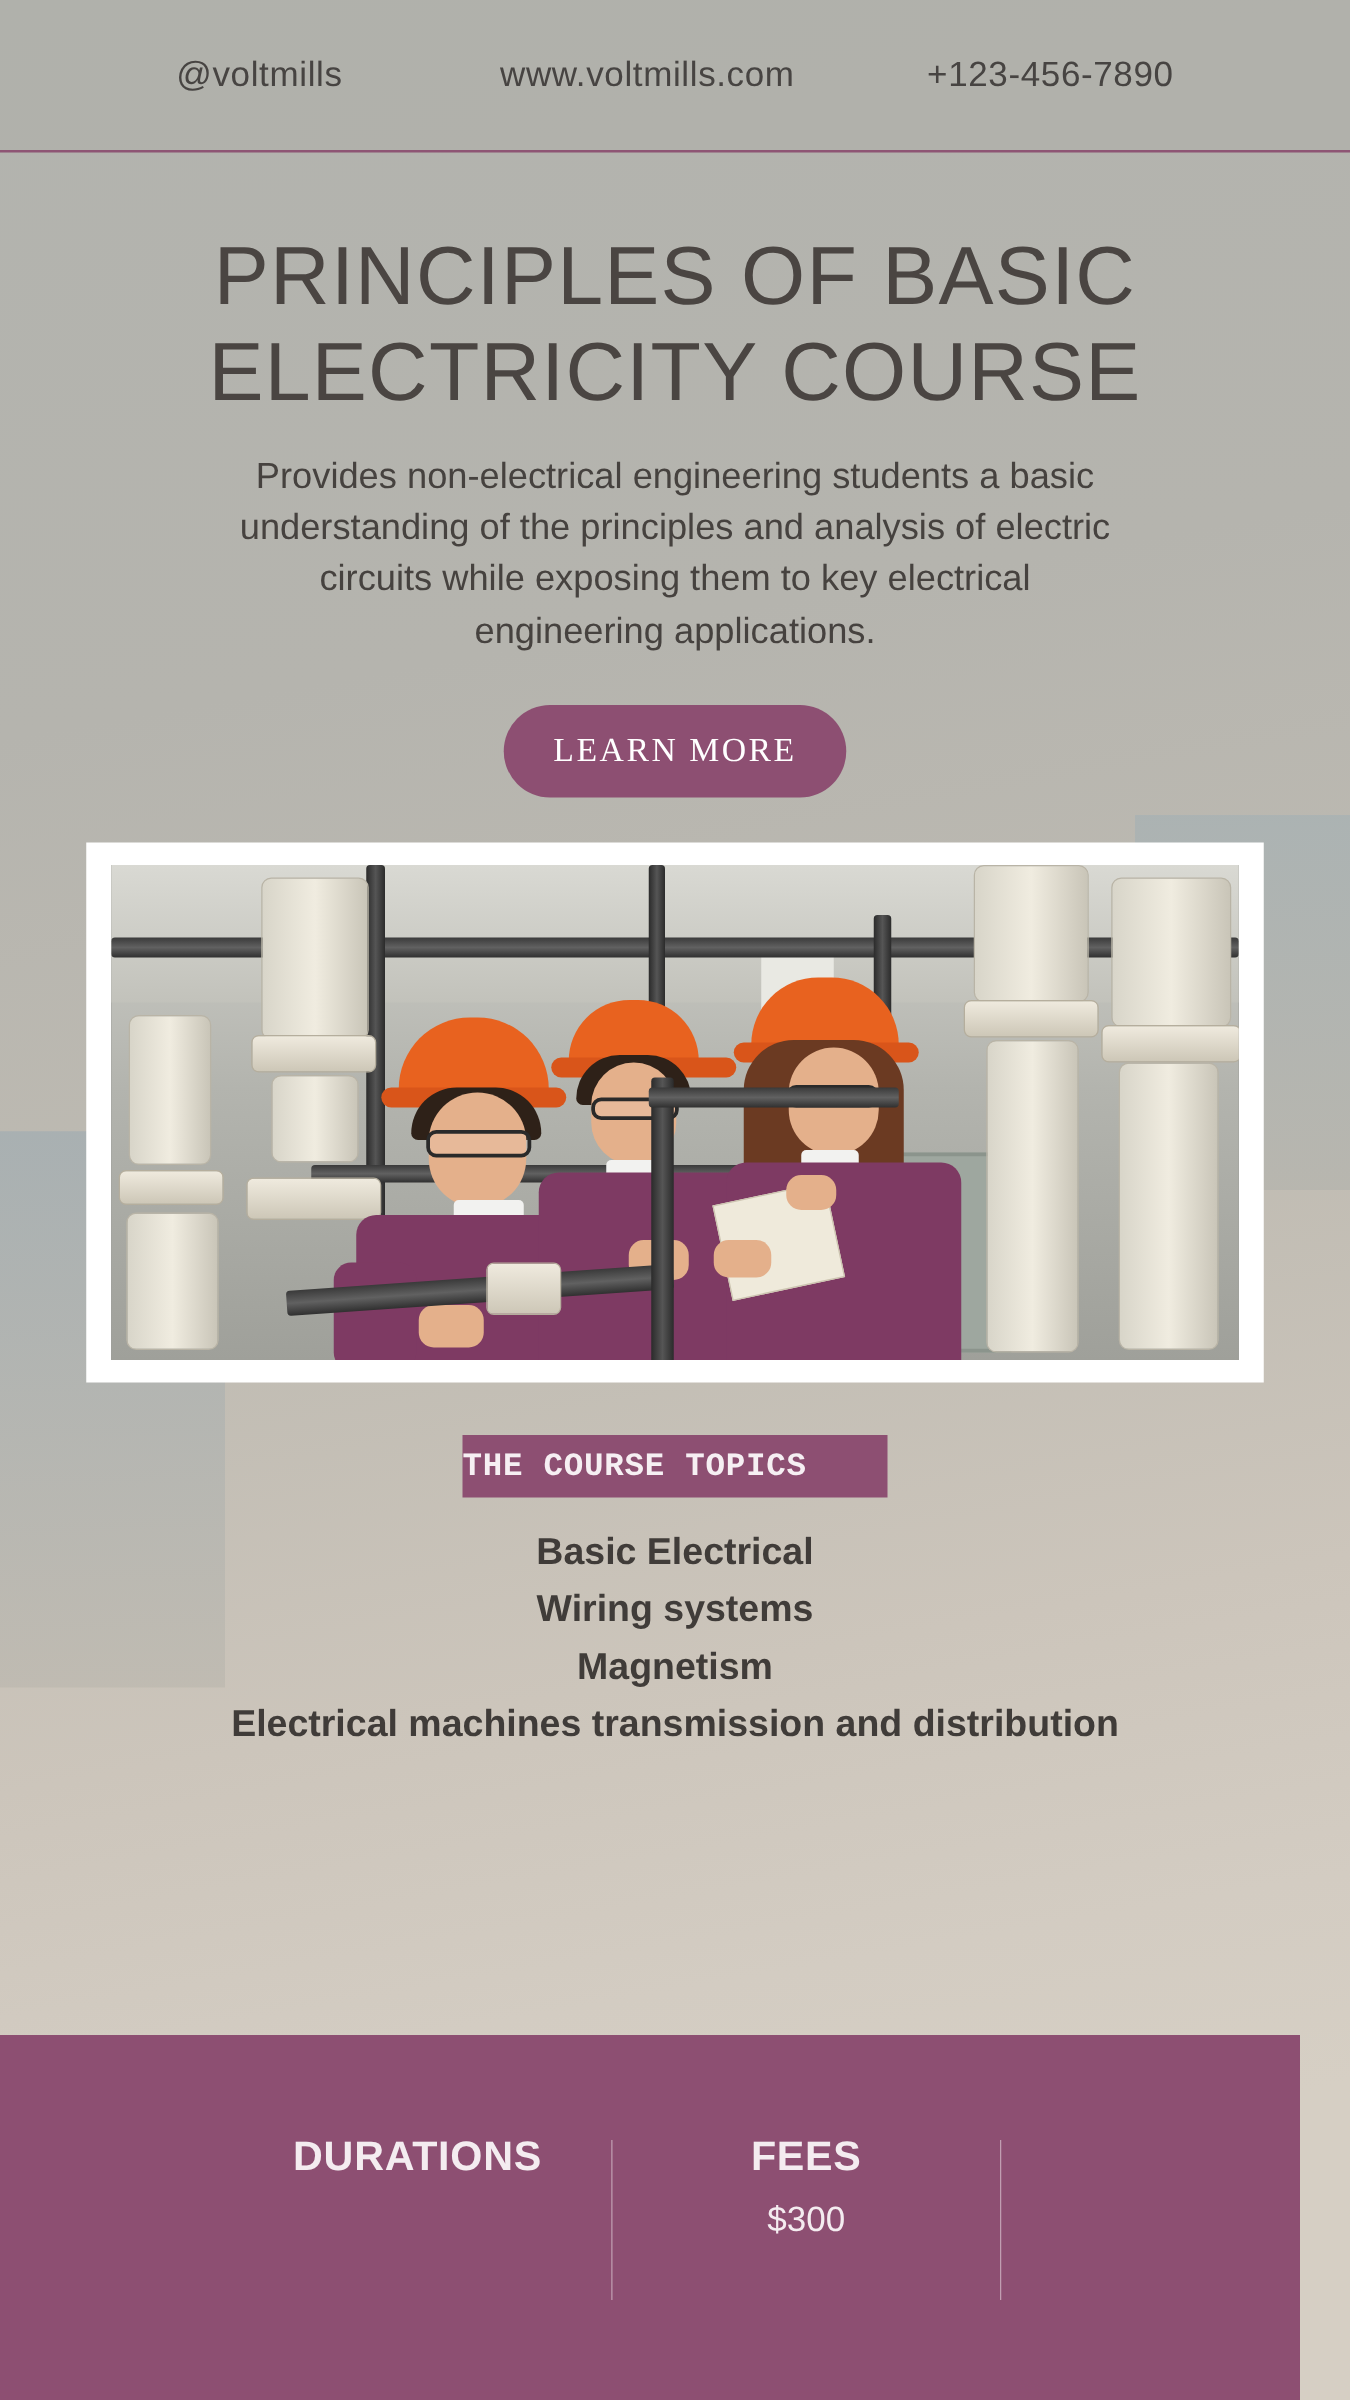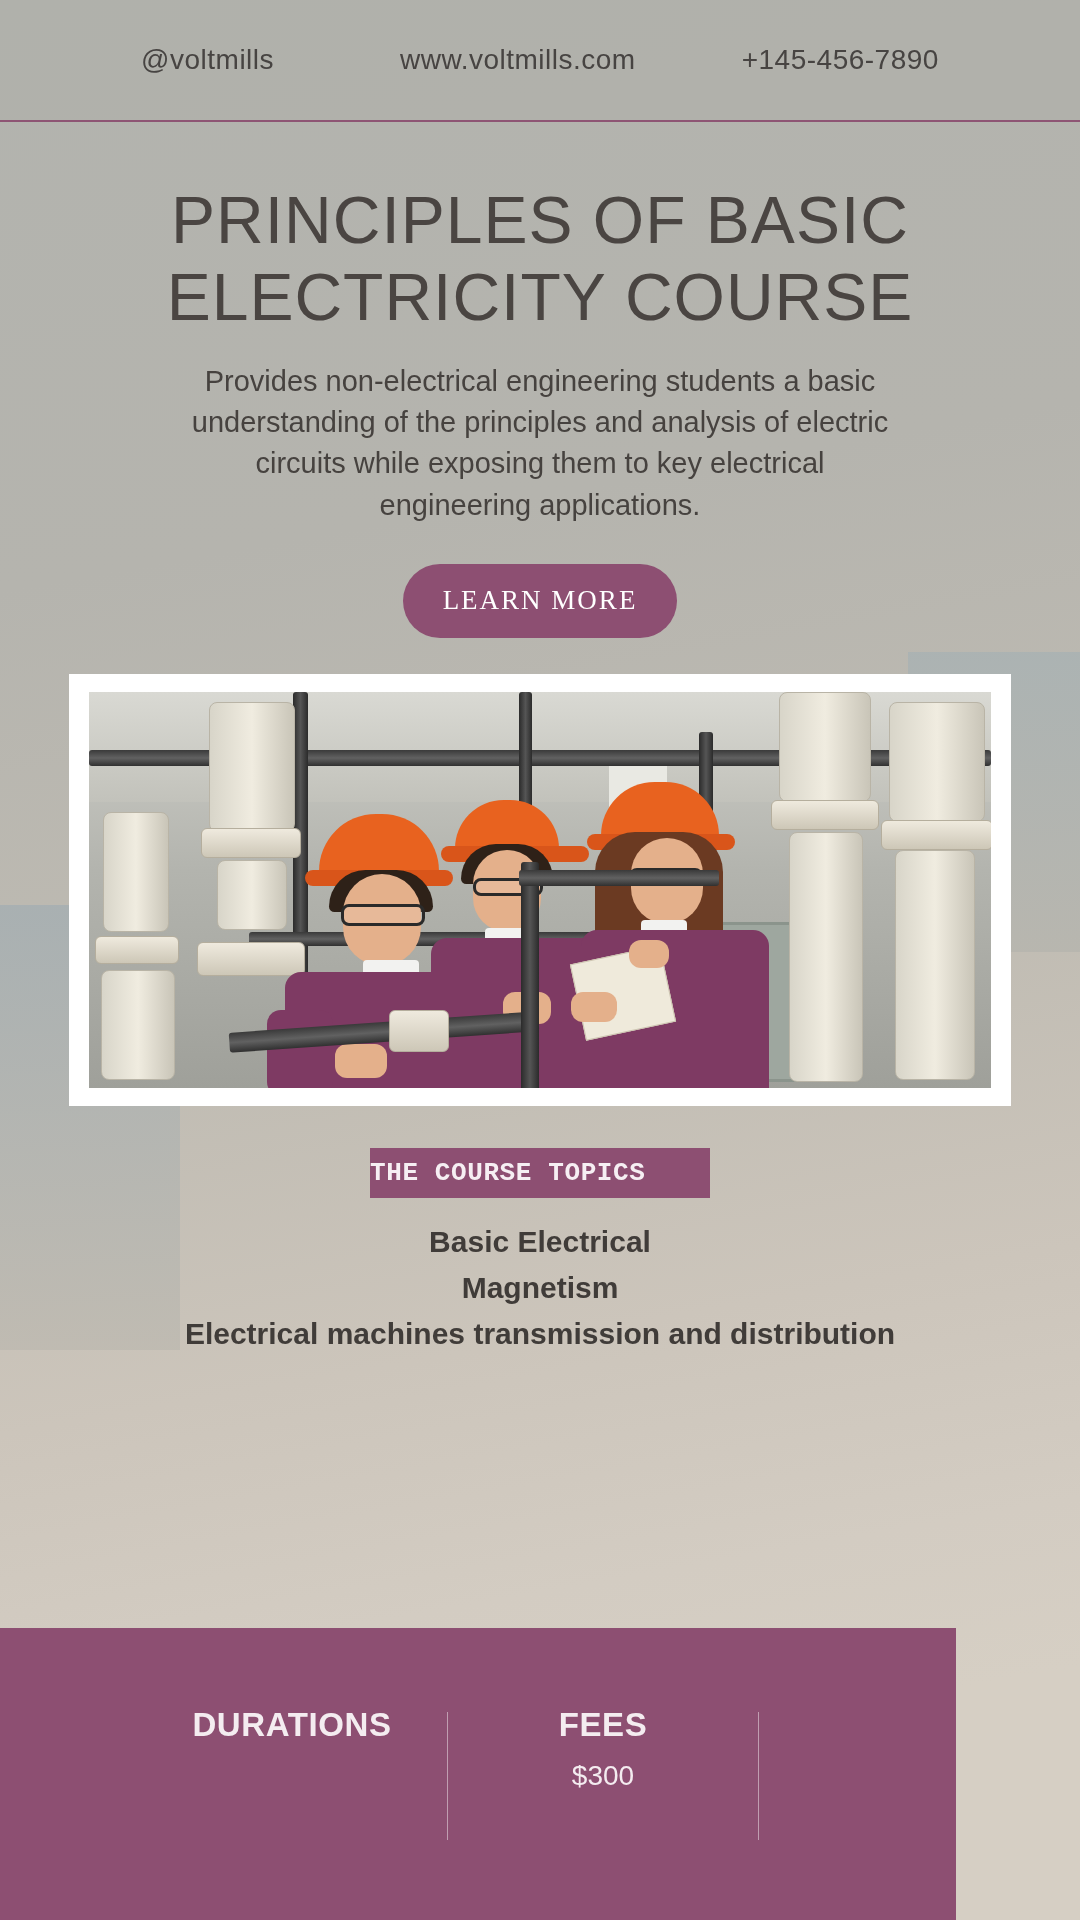--- a/index.html
+++ b/index.html
@@ -220,21 +220,21 @@
     line-height: 1.2;
     font-weight: bold;
   }
   .topics-list div { margin-bottom: 10px; }
 
   
   .footer {
     position: absolute;
     left: 0;
     bottom: 0;
-    width: 956px;
+    width: 1040px;
     height: 292px;
     background: #8d4f72;
     z-index: 4;
     display: flex;
     align-items: flex-start;
     justify-content: center;
     padding-top: 78px;
   }
   .fcol {
     width: 250px;
@@ -262,21 +262,21 @@
 <body>
 
 <div class="poster">
 
   <div class="deco-right"></div>
   <div class="deco-left"></div>
 
   <div class="topbar">
     <span class="handle">@voltmills</span>
     <span class="site">www.voltmills.com</span>
-    <span class="phone">+145-456-7890</span>
+    <span class="phone">+123-456-7890</span>
   </div>
 
   <h1 class="headline">PRINCIPLES OF BASIC ELECTRICITY COURSE</h1>
   <p class="subtitle">Provides non-electrical engineering students a basic understanding of the principles and analysis of electric circuits while exposing them to key electrical engineering applications.</p>
 
   <div class="cta-wrap">
     <button class="cta">LEARN MORE</button>
   </div>
 
   <div class="photo-frame">
@@ -345,20 +345,21 @@
       <div class="pipe-h" style="left:430px;top:178px;width:200px;height:16px;"></div>
     </div>
   </div>
 
   <div class="topics-banner">
     <span>THE COURSE TOPICS</span>
   </div>
 
   <div class="topics-list">
     <div>Basic Electrical</div>
+    <div>Wiring systems</div>
     <div>Magnetism</div>
     <div>Electrical machines transmission and distribution</div>
   </div>
 
   <div class="footer">
     <div class="fcol">
       <div class="fl">DURATIONS</div>
     </div>
     <div class="fdiv"></div>
     <div class="fcol">

